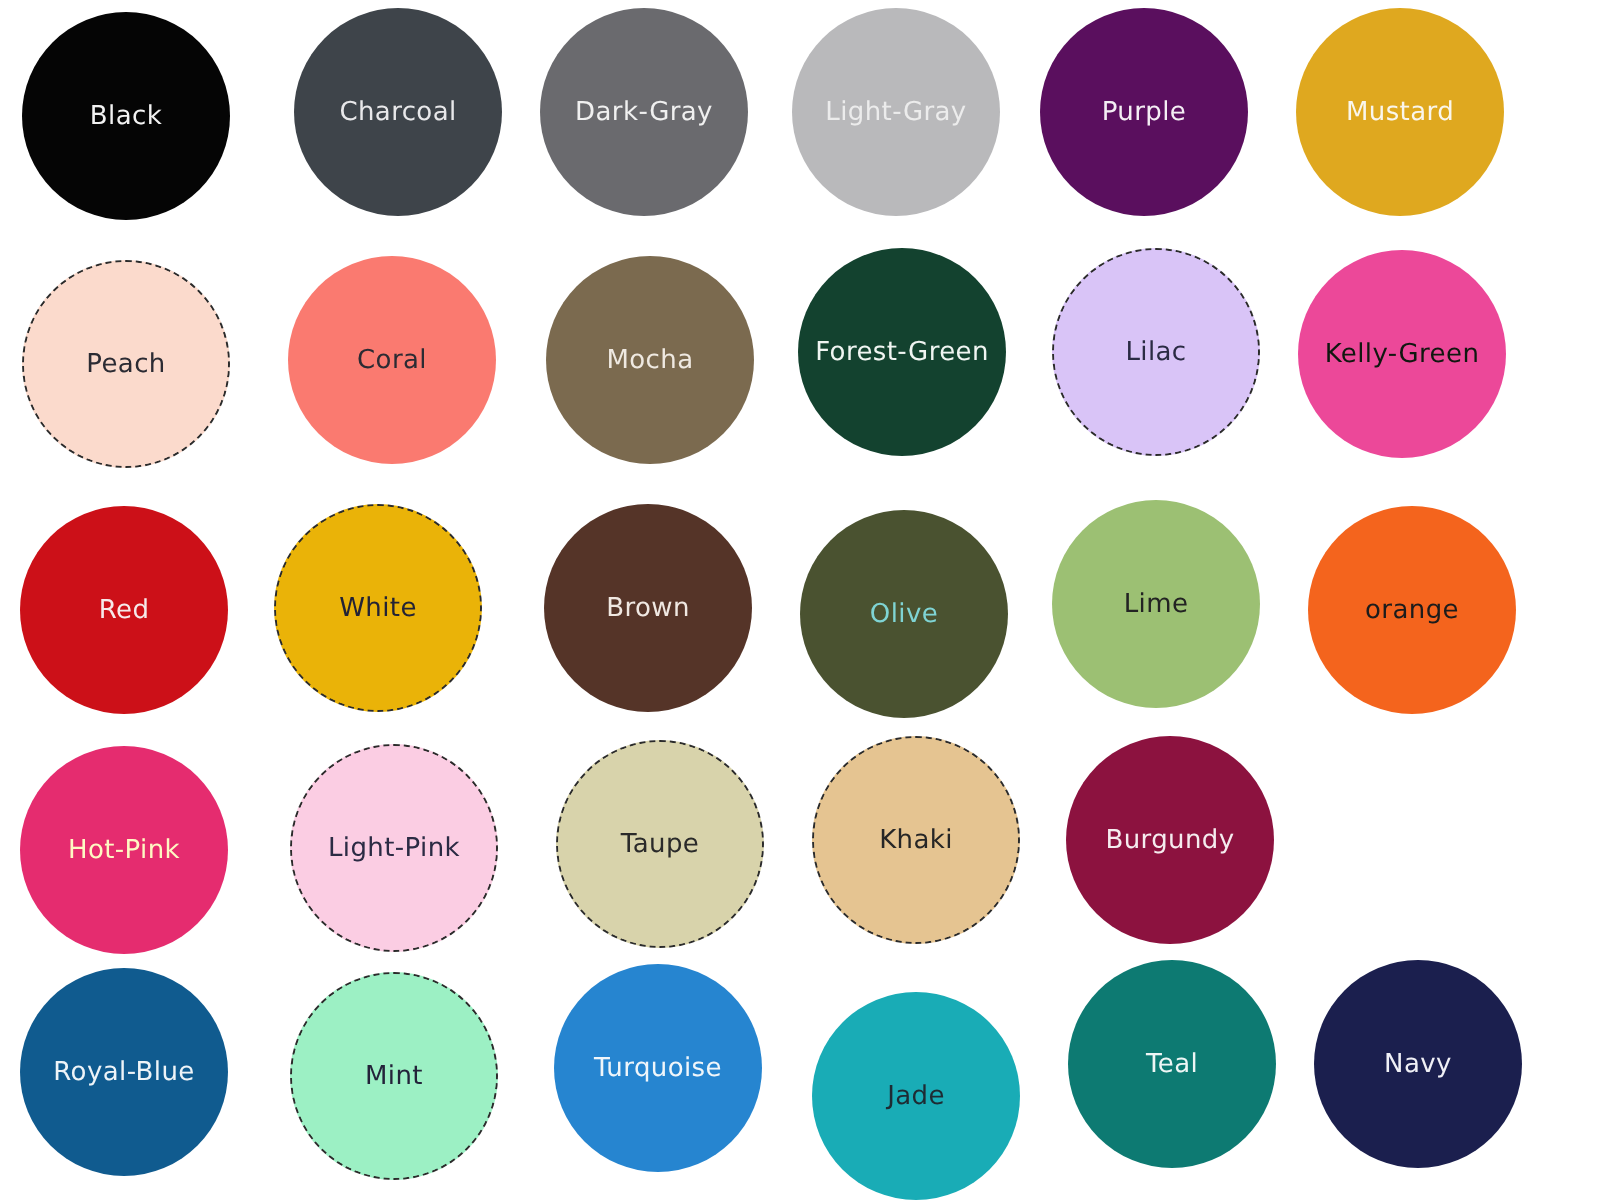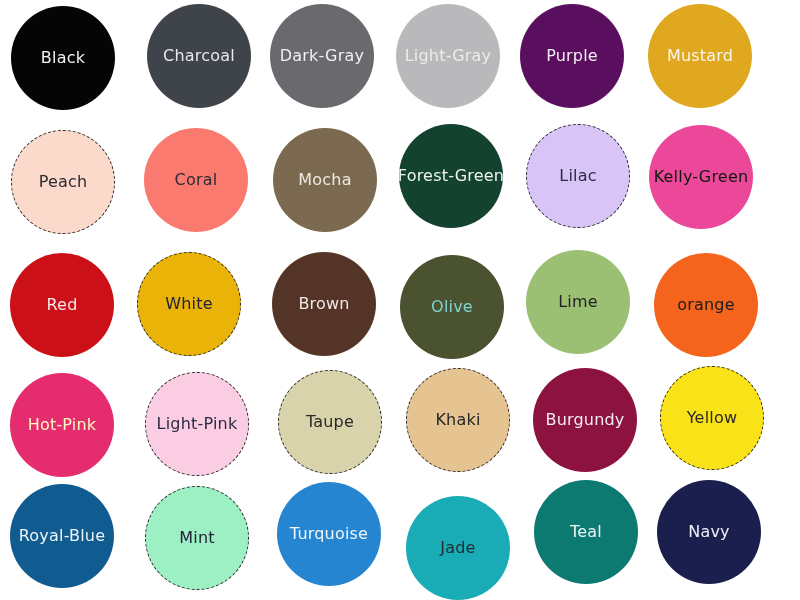--- a/index.html
+++ b/index.html
@@ -21,21 +21,21 @@
   .swatch {
     position: absolute;
     border-radius: 50%;
     display: flex;
     align-items: center;
     justify-content: center;
     box-sizing: border-box;
   }
   .swatch-label {
     font-family: "DejaVu Sans", sans-serif;
-    font-size: 16px;
+    font-size: 13px;
     font-weight: 400;
     letter-spacing: 0.2px;
     white-space: nowrap;
     line-height: 1;
     text-align: center;
     pointer-events: none;
   }
   .outlined {
     border: 1px dashed #2b2b2b;
   }
@@ -106,23 +106,20 @@
     </div>
     <div class="swatch outlined" style="width: 104px; height: 104px; left: 278px; top: 370px; background: rgb(216, 211, 171);">
       <span class="swatch-label" style="color: rgb(42, 42, 42);">Taupe</span>
     </div>
     <div class="swatch outlined" style="width: 104px; height: 104px; left: 406px; top: 368px; background: rgb(229, 196, 145);">
       <span class="swatch-label" style="color: rgb(38, 38, 38);">Khaki</span>
     </div>
     <div class="swatch" style="width: 104px; height: 104px; left: 533px; top: 368px; background: rgb(140, 18, 63);">
       <span class="swatch-label" style="color: rgb(245, 236, 239);">Burgundy</span>
     </div>
-    <div class="swatch outlined" style="width: 104px; height: 104px; left: 660px; top: 366px; background: rgb(250, 226, 24);">
-      <span class="swatch-label" style="color: rgb(42, 42, 42);">Yellow</span>
-    </div>
     <div class="swatch" style="width: 104px; height: 104px; left: 10px; top: 484px; background: rgb(16, 91, 143);">
       <span class="swatch-label" style="color: rgb(238, 244, 248);">Royal-Blue</span>
     </div>
     <div class="swatch outlined" style="width: 104px; height: 104px; left: 145px; top: 486px; background: rgb(156, 240, 196);">
       <span class="swatch-label" style="color: rgb(35, 35, 58);">Mint</span>
     </div>
     <div class="swatch" style="width: 104px; height: 104px; left: 277px; top: 482px; background: rgb(38, 133, 208);">
       <span class="swatch-label" style="color: rgb(240, 246, 250);">Turquoise</span>
     </div>
     <div class="swatch" style="width: 104px; height: 104px; left: 406px; top: 496px; background: rgb(25, 172, 182);">

